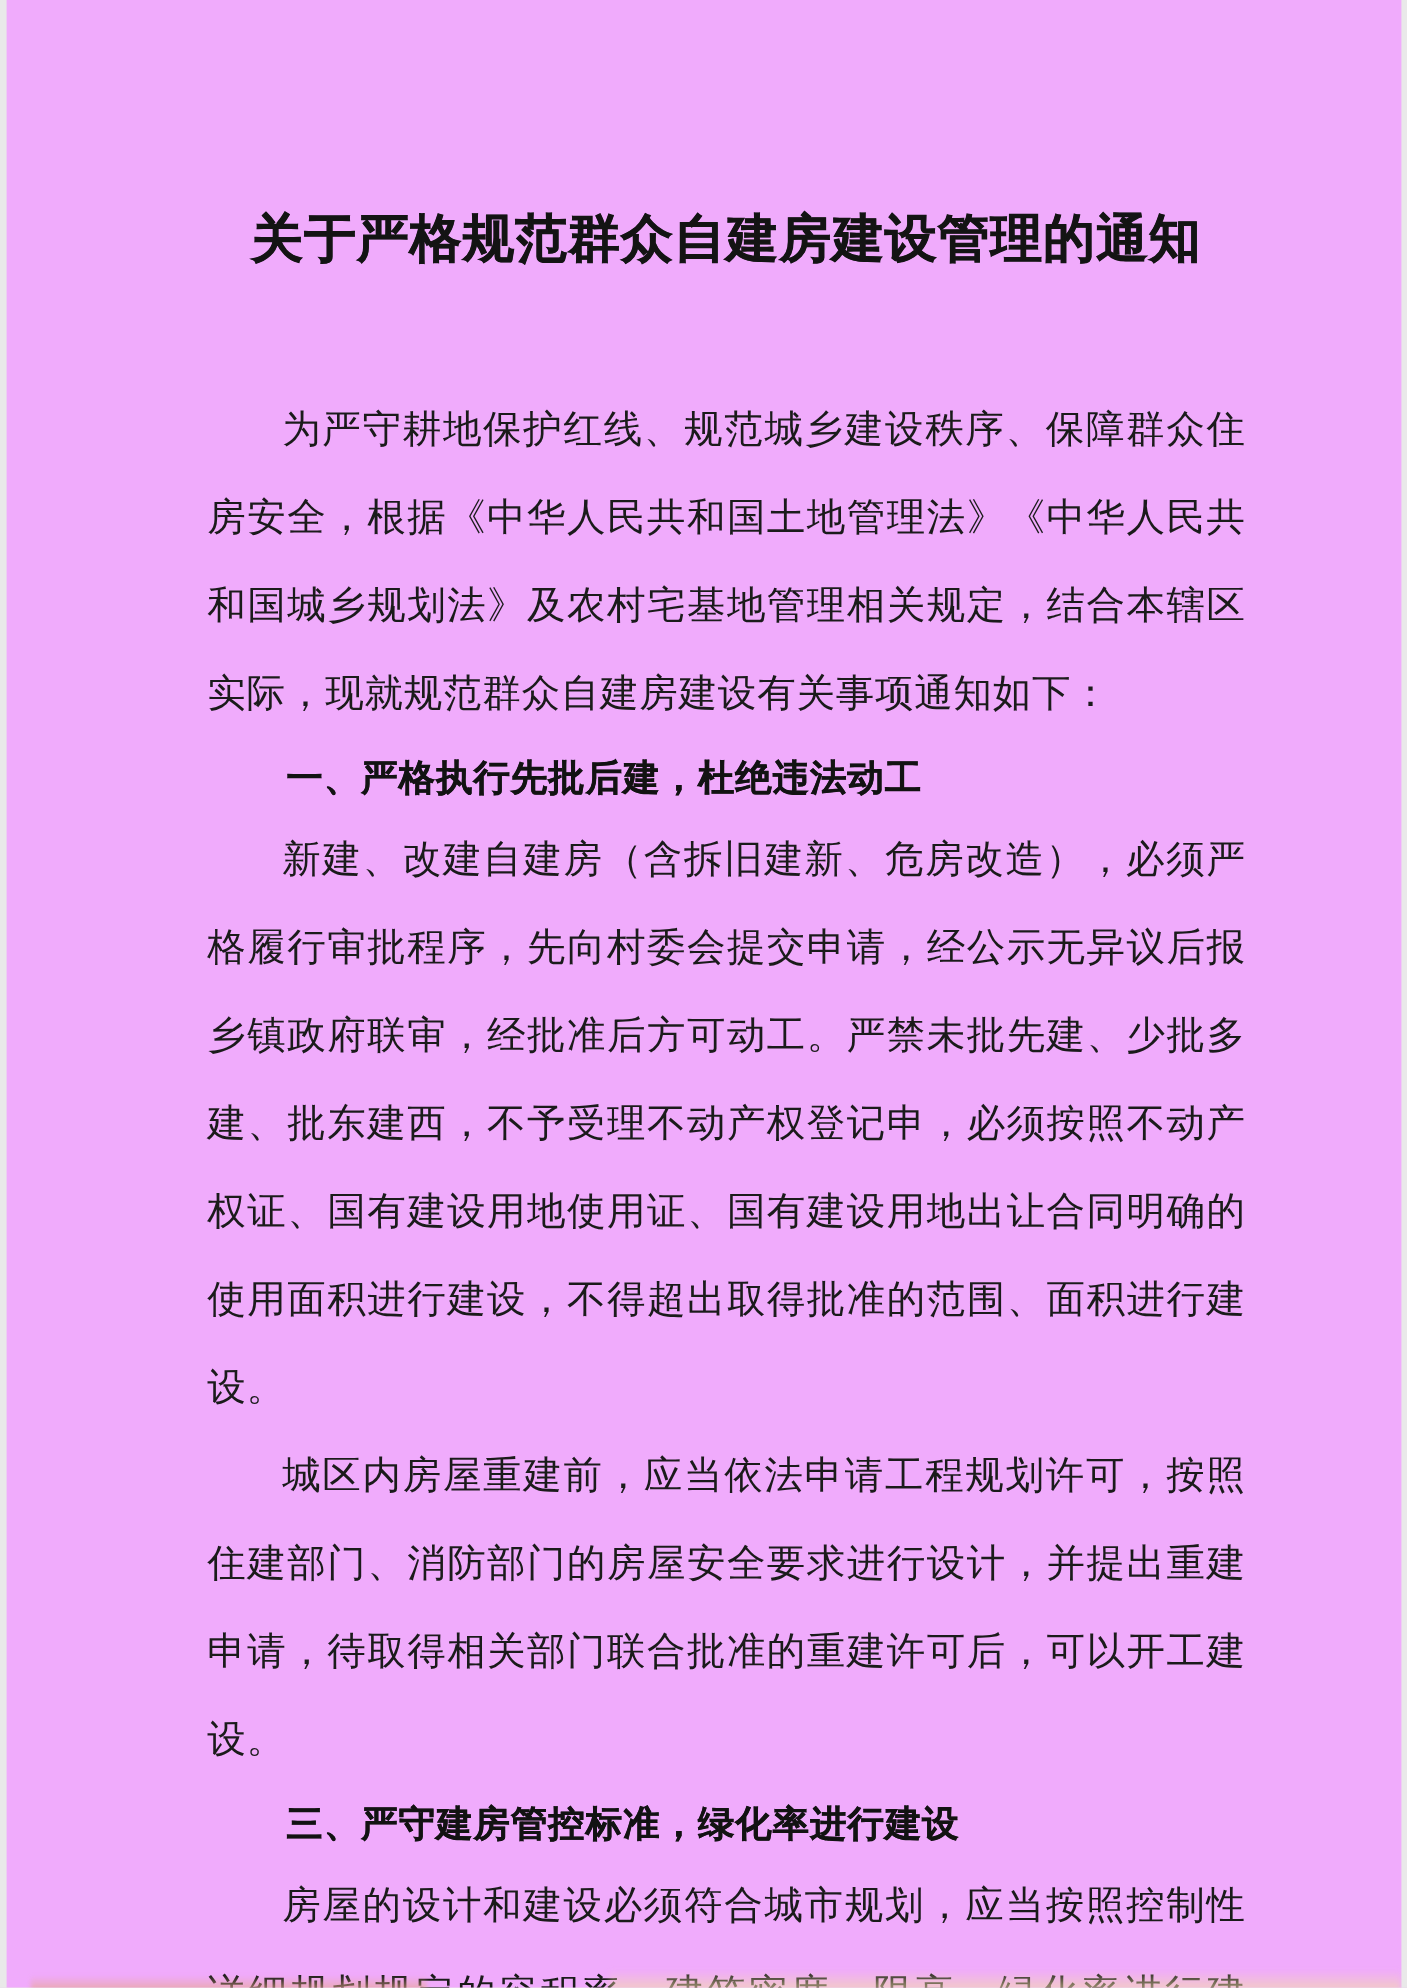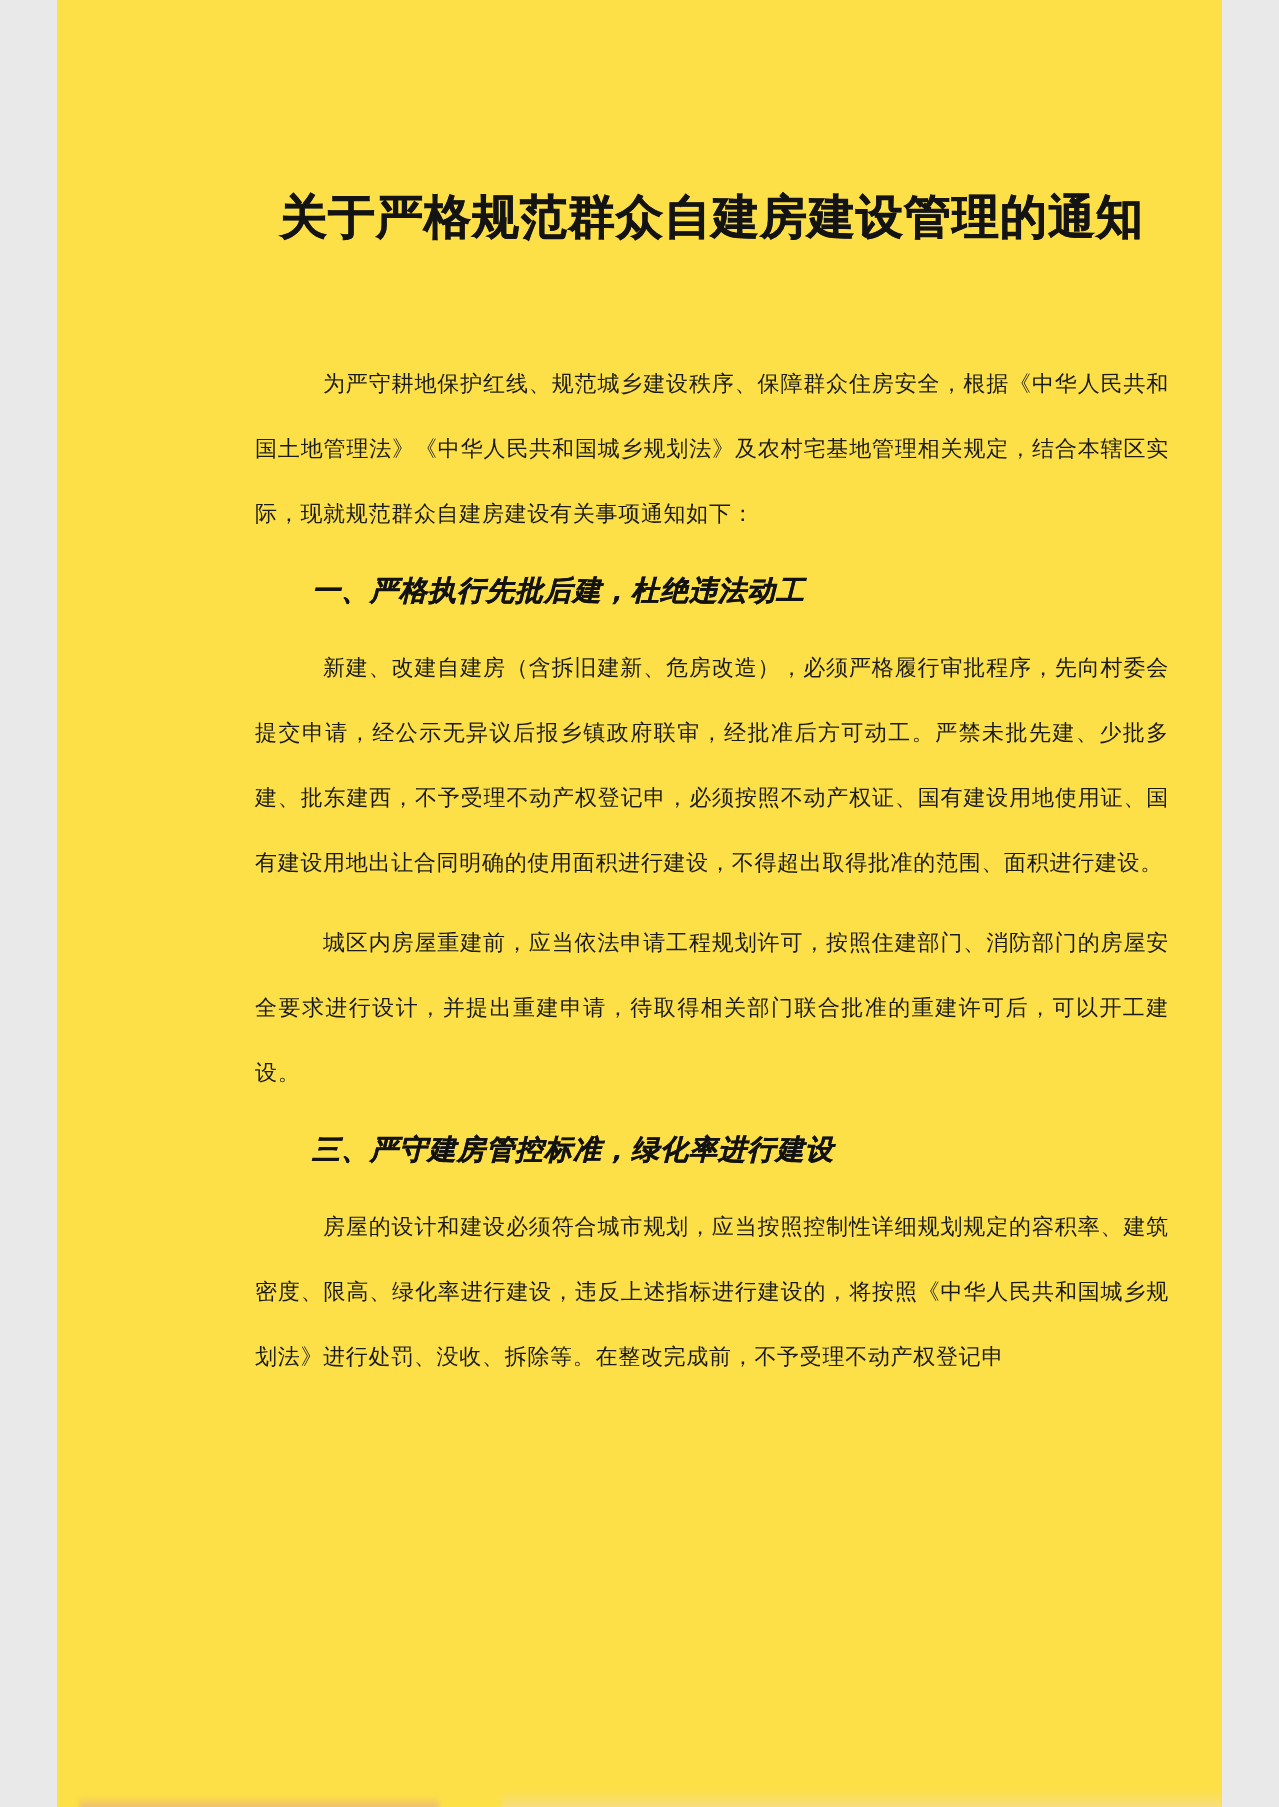--- a/index.html
+++ b/index.html
@@ -2,24 +2,24 @@
 <html><head>
 <meta charset="utf-8">
 <style>
   html, body {
     margin: 0;
     padding: 0;
     background: #e9e9e9;
   }
   .page {
     position: relative;
-    width: 1165px;
+    width: 1268px;
     height: 1807px;
     margin: 0 auto;
-    background: #fde047;
+    background: #f0abfc;
     overflow: hidden;
     font-family: "Liberation Serif", "DejaVu Serif", serif;
     color: #1b1b1b;
   }
   .content {
     position: absolute;
     left: 183px;
     top: 0;
     width: 944px;
   }
@@ -28,38 +28,37 @@
     font-family: "Liberation Sans", "DejaVu Sans", sans-serif;
     font-weight: 800;
     font-size: 47px;
     line-height: 62px;
     text-align: center;
     letter-spacing: 1px;
     color: #141414;
     -webkit-text-stroke: 0.6px #141414;
   }
   .para {
-    margin: 15px;
-    font-size: 22px;
-    line-height: 65px;
+    margin: 0;
+    font-size: 35px;
+    line-height: 80px;
     letter-spacing: 0.7px;
     text-align: justify;
     text-indent: 68px;
     color: #1b1b1b;
   }
   .heading {
     margin: 6px 0;
     font-family: "Liberation Sans", "DejaVu Sans", sans-serif;
     font-weight: 800;
-    font-size: 28px;
+    font-size: 33px;
     line-height: 59px;
     letter-spacing: 1px;
     text-indent: 72px;
     color: #131313;
-    font-style: italic;
     -webkit-text-stroke: 0.4px #131313;
   }
   
   .edge-artifact-right {
     position: absolute;
     right: 0;
     bottom: -4px;
     width: 720px;
     height: 20px;
     background: linear-gradient(to top, rgba(243, 220, 170, 0.75), rgba(243, 220, 170, 0));

